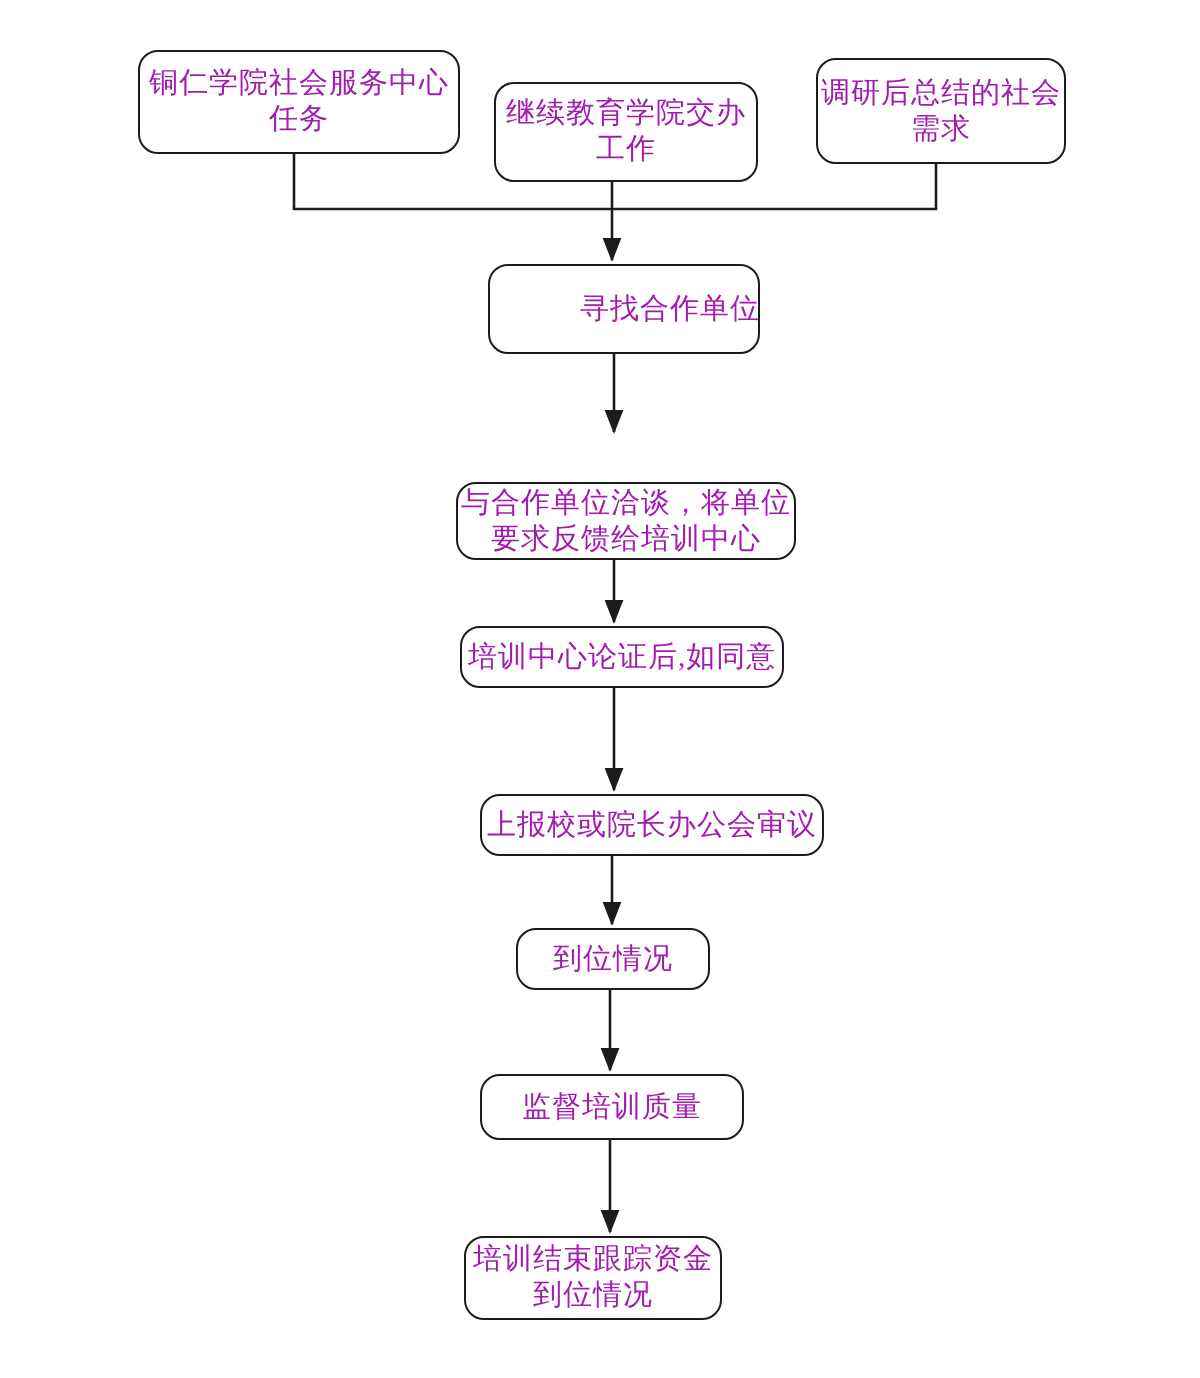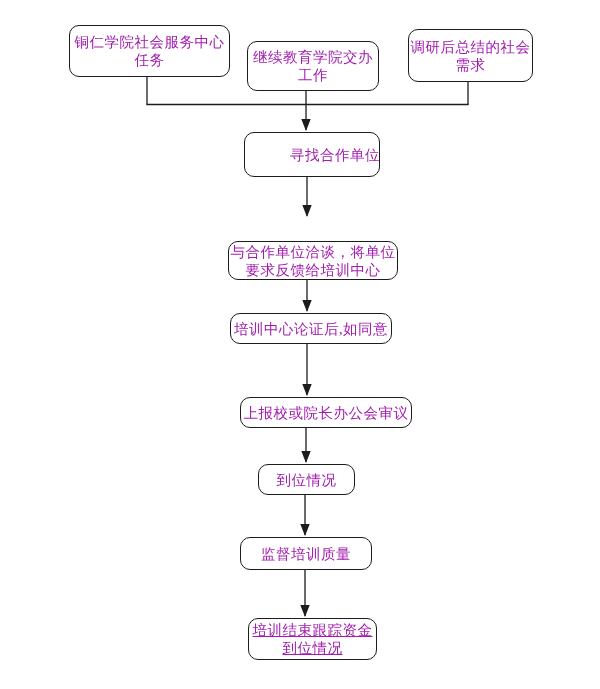--- a/index.html
+++ b/index.html
@@ -45,21 +45,21 @@
   
   #n0 { left: 69px;  top: 25px;  width: 161px; height: 52px; }
   #n1 { left: 247px; top: 28px;  width: 132px; height: 50px; margin-top: 13px; }
   #n2 { left: 408px; top: 29px;  width: 125px; height: 53px; }
   #n3 { left: 244px; top: 132px; width: 136px; height: 45px; padding-left: 46px; }
   #n4 { left: 228px; top: 218px; width: 170px; height: 39px; margin-top: 23px; }
   #n5 { left: 230px; top: 313px; width: 162px; height: 31px; align-items: center; }
   #n6 { left: 240px; top: 397px; width: 172px; height: 31px; }
   #n7 { left: 258px; top: 464px; width: 97px;  height: 31px; }
   #n8 { left: 240px; top: 537px; width: 132px; height: 33px; }
-  #n9 { left: 248px; top: 618px; width: 129px; height: 42px; text-decoration: underline; }
+  #n9 { left: 232px; top: 618px; width: 129px; height: 42px; }
 </style>
 </head>
 <body>
 
 <div class="canvas">
 
   <svg class="connector-layer" width="600" height="689" viewBox="0 0 600 689" xmlns="http://www.w3.org/2000/svg">
     <defs>
       <marker id="arrowhead" viewBox="0 0 12 12" refX="11" refY="6" markerWidth="12" markerHeight="12" markerUnits="userSpaceOnUse" orient="auto">
         <path d="M0,1.3 L12,6 L0,10.7 Z" fill="#1c1c1c"></path>

